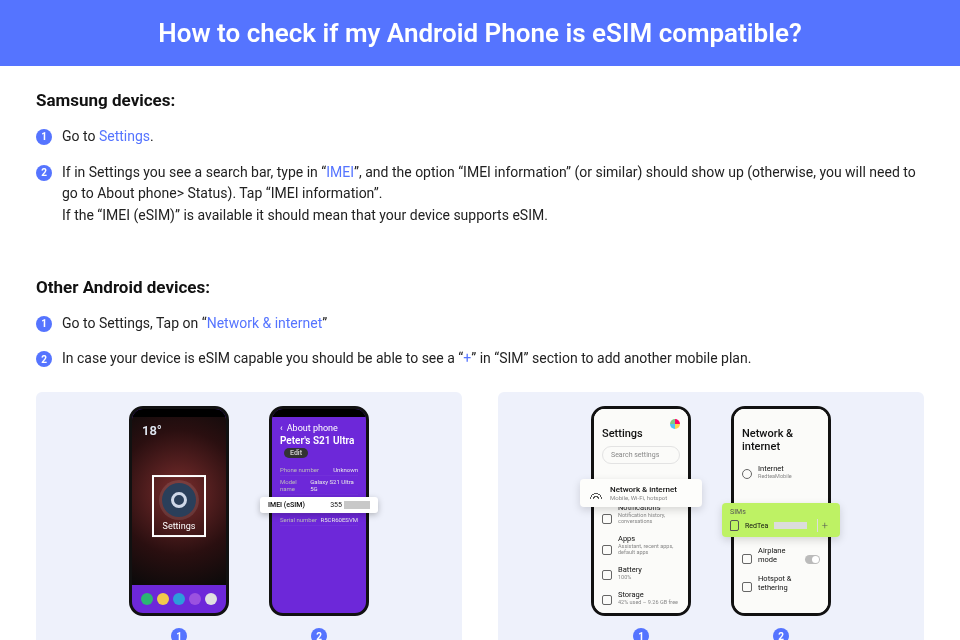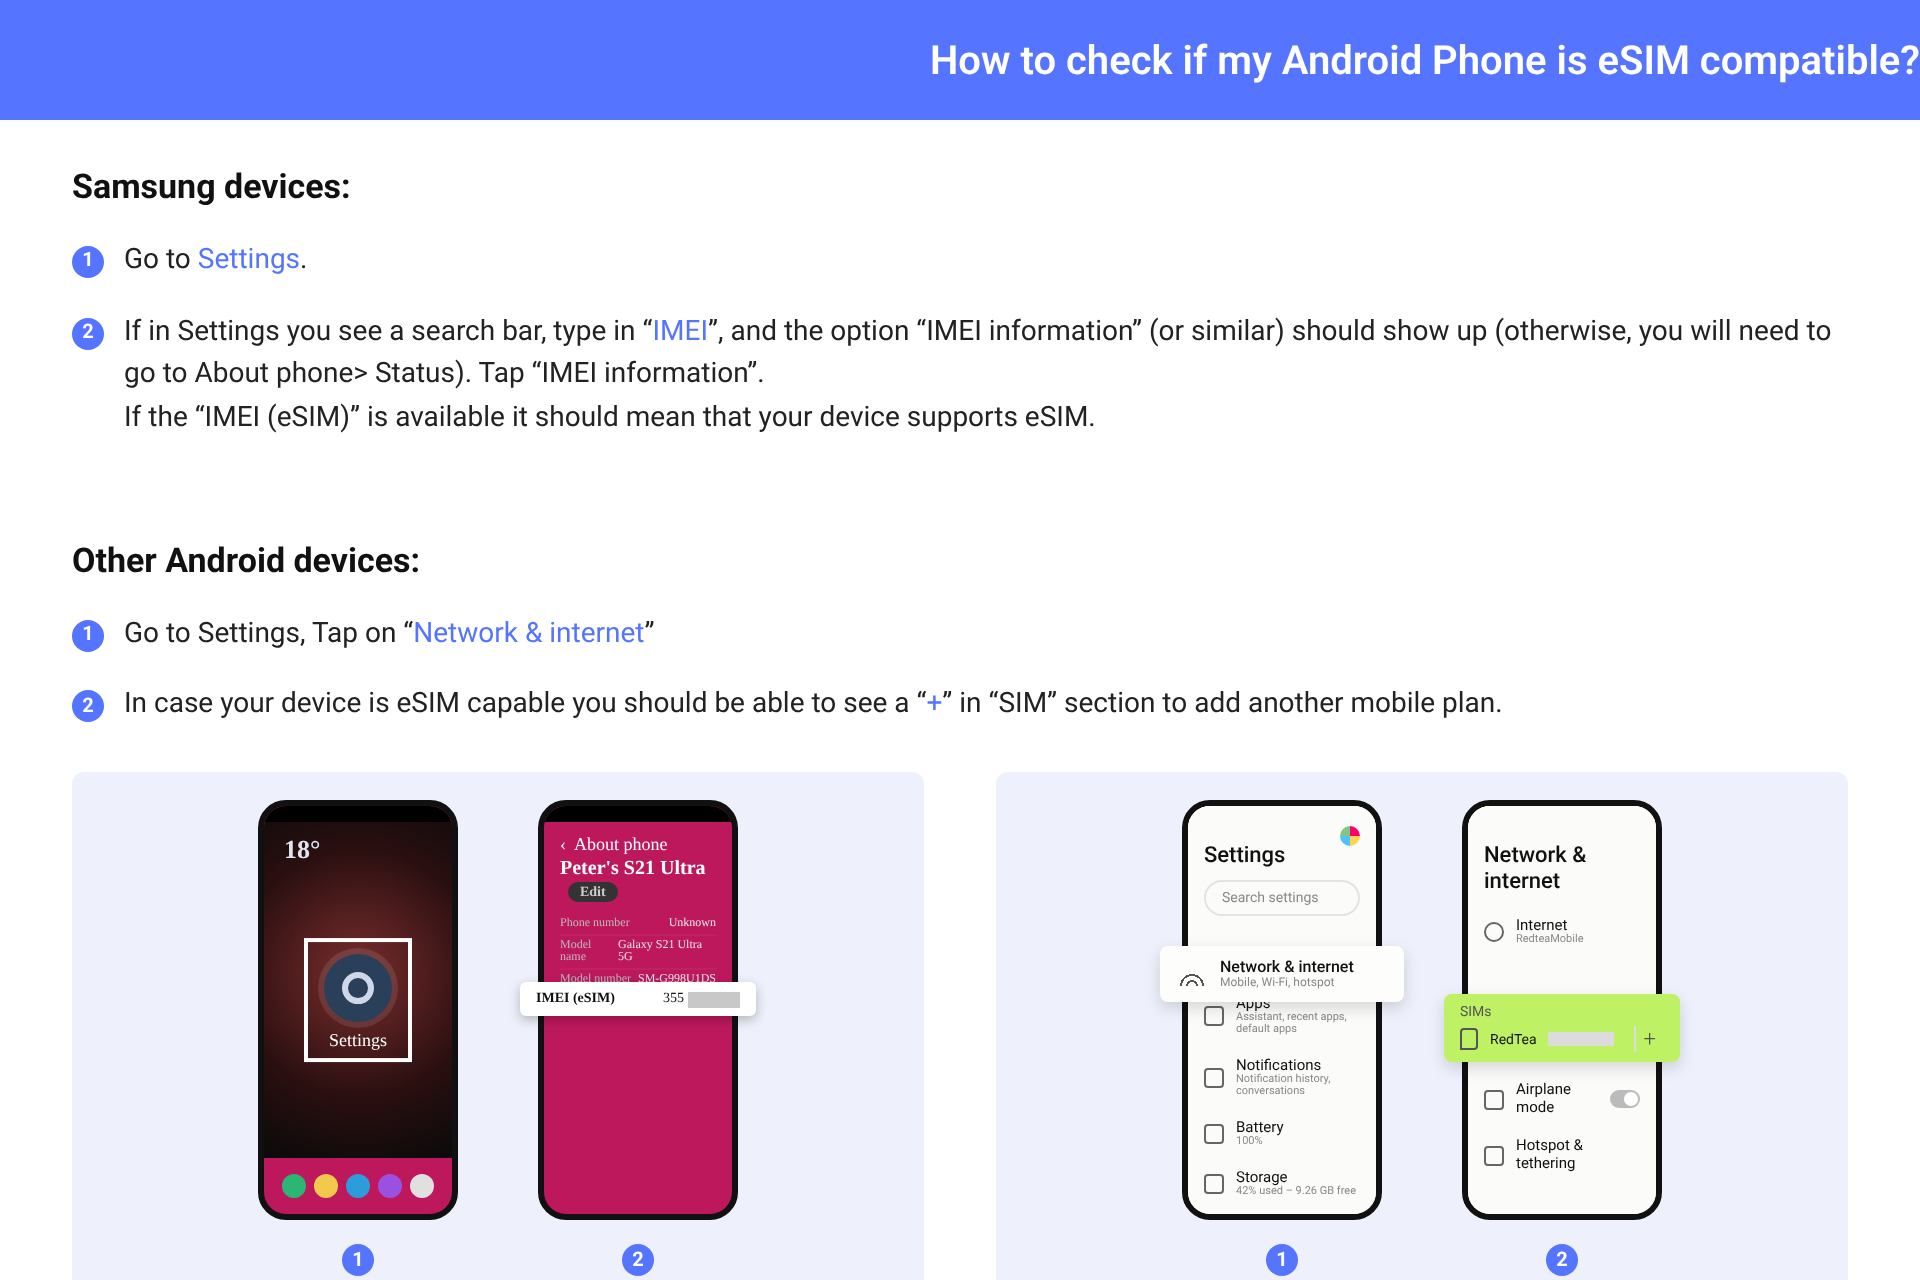--- a/index.html
+++ b/index.html
@@ -6,23 +6,23 @@
   body {
     font-family: -apple-system, BlinkMacSystemFont, "Segoe UI", Roboto, sans-serif;
     background: #fff;
     width: 960px;
     height: 640px;
     overflow: hidden;
   }
   .header {
     background: #5574ff;
     color: #fff;
-    text-align: right;
+    text-align: center;
     padding: 18px 0;
-    font-size: 20px;
+    font-size: 26px;
     font-weight: 600;
   }
   .content {
     display: flex;
     gap: 36px;
     padding: 24px 36px 0 36px;
     flex-direction: column;
   }
   .col { flex: 1; }
   .col h2 {
@@ -76,21 +76,21 @@
   }
   .phone {
     width: 100px;
     height: 210px;
     border: 3px solid #111;
     border-radius: 14px;
     background: #fff;
     position: relative;
     overflow: hidden;
   }
-  .phone.dark { background: #be185d; font-family: Liberation Serif, serif; }
+  .phone.dark { background: #6d28d9; }
   .statusbar { height: 8px; background: #000; }
   .phone.dark .statusbar { background: #000; }
   .gear-wrap {
     position: absolute; top: 50%; left: 50%;
     transform: translate(-50%, -58%);
     border: 2px solid #fff;
     padding: 6px 8px 4px 8px;
     text-align: center;
   }
   .gear {
@@ -138,21 +138,21 @@
   .ap-foot { background:#1d2a52; color:#9fb6ff; font-size:6.5px; padding:4px 4px; border-radius:4px; margin-top:2px;}
   .ap-foot .su { color:#6f9bff; display:block; margin-top:2px;}
   
   .lt-title { font-size:11px; font-weight:500; padding:10px 8px 6px 8px; color:#111;}
   .flower { position:absolute; top:10px; right:8px; width:10px; height:10px; border-radius:50%;
     background: conic-gradient(#f06 0 25%, #ffd54f 0 50%, #4fc3f7 0 75%, #81c784 0);}
   .search {
     margin:0 8px 6px 8px; border:1px solid #e3e3e3; border-radius:12px;
     font-size:7px; color:#888; padding:4px 8px;
   }
-  .row { display:flex; align-items:center; gap:6px; padding:5px 8px; }
+  .row { display:flex; align-items:flex-end; gap:6px; padding:5px 8px; }
   .row .ic { width:10px; height:10px; border:1.5px solid #666; border-radius:2px; flex-shrink:0; margin-top:1px;}
   .row.round .ic { border-radius:50%; }
   .row .txt .t { font-size:7.5px; color:#111; }
   .row .txt .s { font-size:5.5px; color:#888; }
   .callout-light {
     position:absolute; left:-14px; right:-14px; top:70px;
     background:#fdfdfb; border-radius:4px; padding:6px 10px;
     box-shadow:0 3px 8px rgba(0,0,0,.15);
     display:flex; align-items:center; gap:8px;
   }
@@ -297,29 +297,29 @@
       <div class="phone" style="overflow:visible">
         <div style="position:absolute;inset:0;overflow:hidden;border-radius:11px;background:#fbfbf9;">
           <div class="statusbar" style="background:#fbfbf9"></div>
           <div class="flower"></div>
           <div class="lt-title">Settings</div>
           <div class="search">Search settings</div>
           <div style="height:28px"></div>
           <div class="row">
               <div class="ic"></div>
               <div class="txt">
+                <div class="t">Notifications</div>
+                <div class="s">Notification history, conversations</div>
+              </div>
+            </div>
+          <div class="row">
+              <div class="ic"></div>
+              <div class="txt">
                 <div class="t">Apps</div>
                 <div class="s">Assistant, recent apps, default apps</div>
-              </div>
-            </div>
-          <div class="row">
-              <div class="ic"></div>
-              <div class="txt">
-                <div class="t">Notifications</div>
-                <div class="s">Notification history, conversations</div>
               </div>
             </div>
           <div class="row">
               <div class="ic"></div>
               <div class="txt">
                 <div class="t">Battery</div>
                 <div class="s">100%</div>
               </div>
             </div>
           <div class="row">

